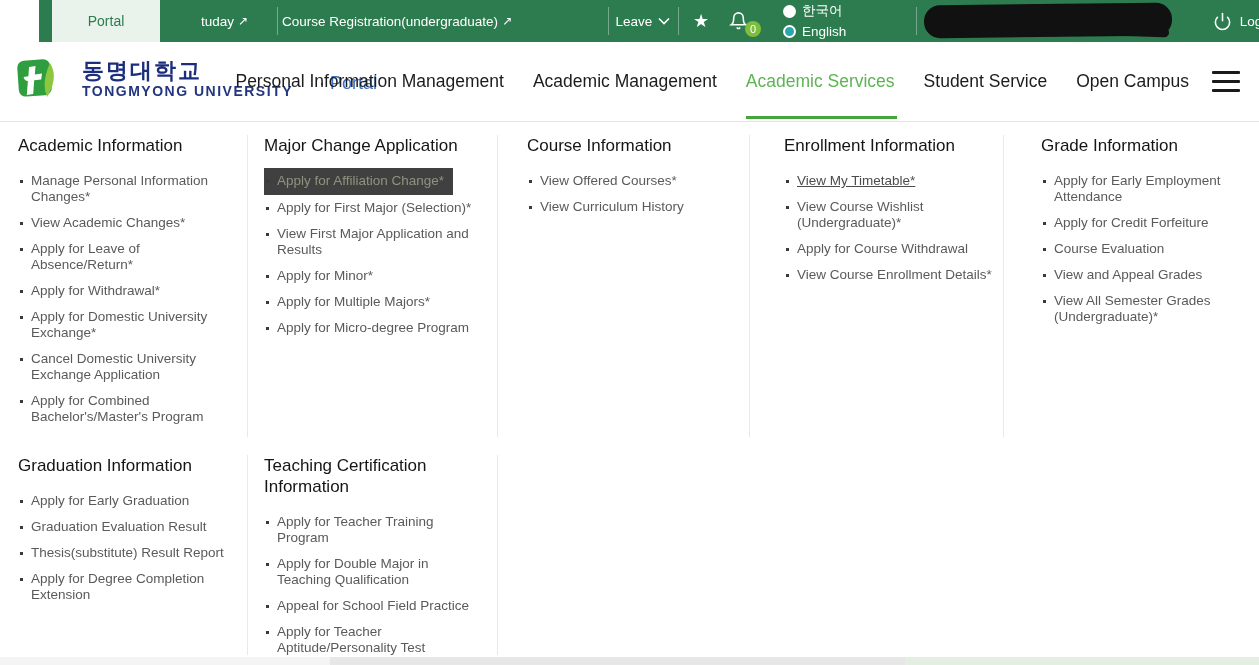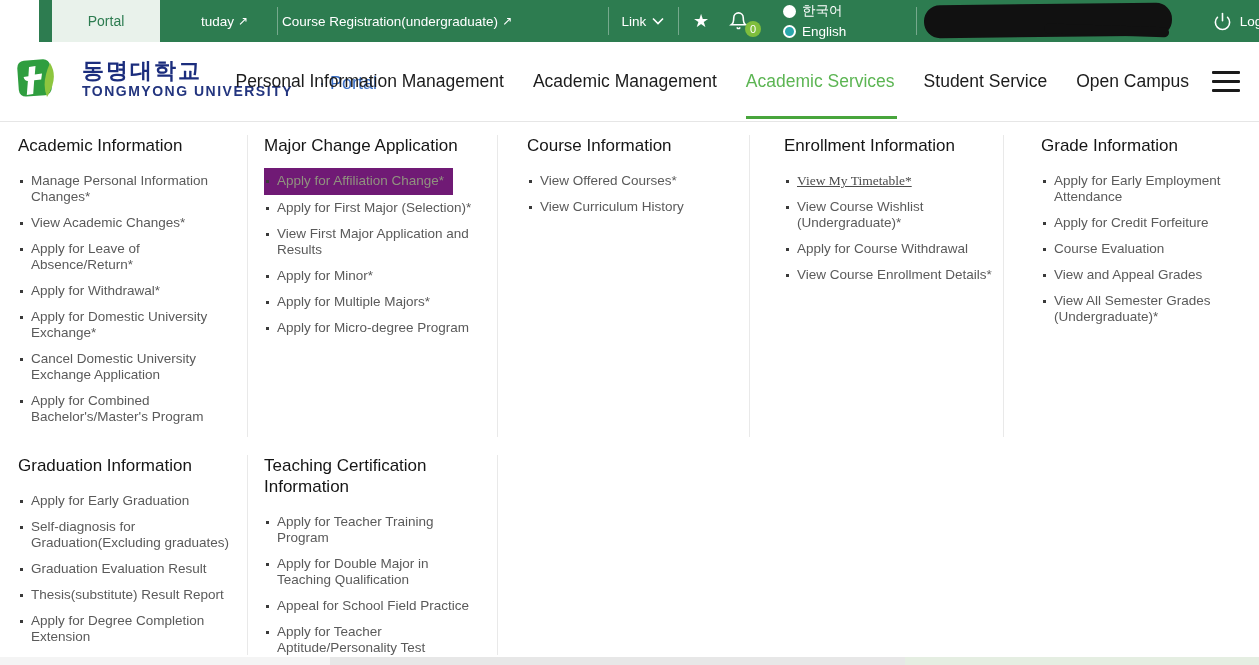--- a/index.html
+++ b/index.html
@@ -42,23 +42,23 @@
   .hamburger { position:absolute; right:19px; top:29px; width:28px; height:21px; display:flex; flex-direction:column; justify-content:space-between; cursor:pointer; }
   .hamburger span { display:block; height:3px; background:#1a1a1a; border-radius:1px; }
 
   
   .mega { position:absolute; left:0; top:122px; width:1259px; height:535px; background:#fff; }
   .menu-col { position:absolute; overflow:hidden; }
   .menu-title { font-size:17px; line-height:21px; font-weight:normal; color:#151515; margin-bottom:17px; }
   .menu-list { list-style:none; }
   .menu-item { position:relative; font-size:13.5px; line-height:16px; color:#5a5a5a; padding-left:13px; margin-bottom:10px; cursor:pointer; }
   .menu-item .bullet { position:absolute; left:2px; top:7px; width:3px; height:3px; background:#3a3a3a; }
-  .menu-item.hl { background:#701a75; width:max-content; max-width:100%; padding:5px 9px 6px 13px; margin-top:-5px; margin-bottom:5px; color:#90927f; }
+  .menu-item.hl { background:#404040; width:max-content; max-width:100%; padding:5px 9px 6px 13px; margin-top:-5px; margin-bottom:5px; color:#90927f; }
   .menu-item.hl .bullet { top:12px; }
-  .menu-item.ul .label { text-decoration:underline; color:#4c4c4c;font-family:Liberation Serif, serif; }
+  .menu-item.ul .label { text-decoration:underline; color:#4c4c4c; }
   .vsep { position:absolute; width:1px; background:#e9e9e9; }
 
   
   .bottom-strip { position:absolute; left:0; top:657px; width:1259px; height:8px; background:#e7e7e7; }
   .bottom-strip .seg-left { position:absolute; left:0; top:0; width:330px; height:8px; background:#f4f4f4; }
   .bottom-strip .seg-right { position:absolute; left:905px; top:0; width:354px; height:8px; background:#e5eee2; }
 </style>
 </head>
 <body>
 
@@ -72,21 +72,21 @@
       <span>tuday</span>
       <span class="tb-arrow">↗</span>
     </div>
     <div class="tb-divider" style="left:238px;"></div>
     <div class="tb-abs tb-link" style="left:243px;">
       <span>Course Registration(undergraduate)</span>
       <span class="tb-arrow">↗</span>
     </div>
     <div class="tb-divider" style="left:569px;"></div>
     <div class="tb-abs tb-link" style="left:569px; width:70px; justify-content:center;">
-      <span>Link</span>
+      <span>Leave</span>
       <svg width="12" height="8" viewBox="0 0 12 8" style="margin-left:6px;">
           <path d="M1 1.5 L6 6.5 L11 1.5" fill="none" stroke="#fff" stroke-width="1.6"></path>
         </svg>
     </div>
     <div class="tb-divider" style="left:639px;"></div>
     <div class="tb-star">★</div>
     <div class="tb-bell">
       <svg width="19" height="22" viewBox="0 0 24 26" fill="none" stroke="#fff" stroke-width="2" stroke-linecap="round">
         <path d="M18 10a6 6 0 0 0-12 0c0 7-3 9-3 9h18s-3-2-3-9"></path>
         <path d="M13.6 23a2 2 0 0 1-3.2 0"></path>
@@ -192,21 +192,20 @@
         </ul>
       </div>
       <div class="vsep" style="left: 247px; top: 13px; height: 302px;"></div>
       <div class="vsep" style="left: 497px; top: 13px; height: 302px;"></div>
       <div class="vsep" style="left: 749px; top: 13px; height: 302px;"></div>
       <div class="vsep" style="left: 1003px; top: 13px; height: 302px;"></div>
       <div class="menu-col" style="left: 18px; top: 333px; width: 212px; height: 200px;">
         <div class="menu-title">Graduation Information</div>
         <ul class="menu-list">
           <li class="menu-item"><span class="bullet"></span><span class="label">Apply for Early Graduation</span></li>
-          <li class="menu-item"><span class="bullet"></span><span class="label">Self-diagnosis for Graduation(Excluding graduates)</span></li>
           <li class="menu-item"><span class="bullet"></span><span class="label">Graduation Evaluation Result</span></li>
           <li class="menu-item"><span class="bullet"></span><span class="label">Thesis(substitute) Result Report</span></li>
           <li class="menu-item"><span class="bullet"></span><span class="label">Apply for Degree Completion Extension</span></li>
         </ul>
       </div>
       <div class="menu-col" style="left: 264px; top: 333px; width: 212px; height: 200px;">
         <div class="menu-title">Teaching Certification Information</div>
         <ul class="menu-list">
           <li class="menu-item"><span class="bullet"></span><span class="label">Apply for Teacher Training Program</span></li>
           <li class="menu-item"><span class="bullet"></span><span class="label">Apply for Double Major in Teaching Qualification</span></li>

